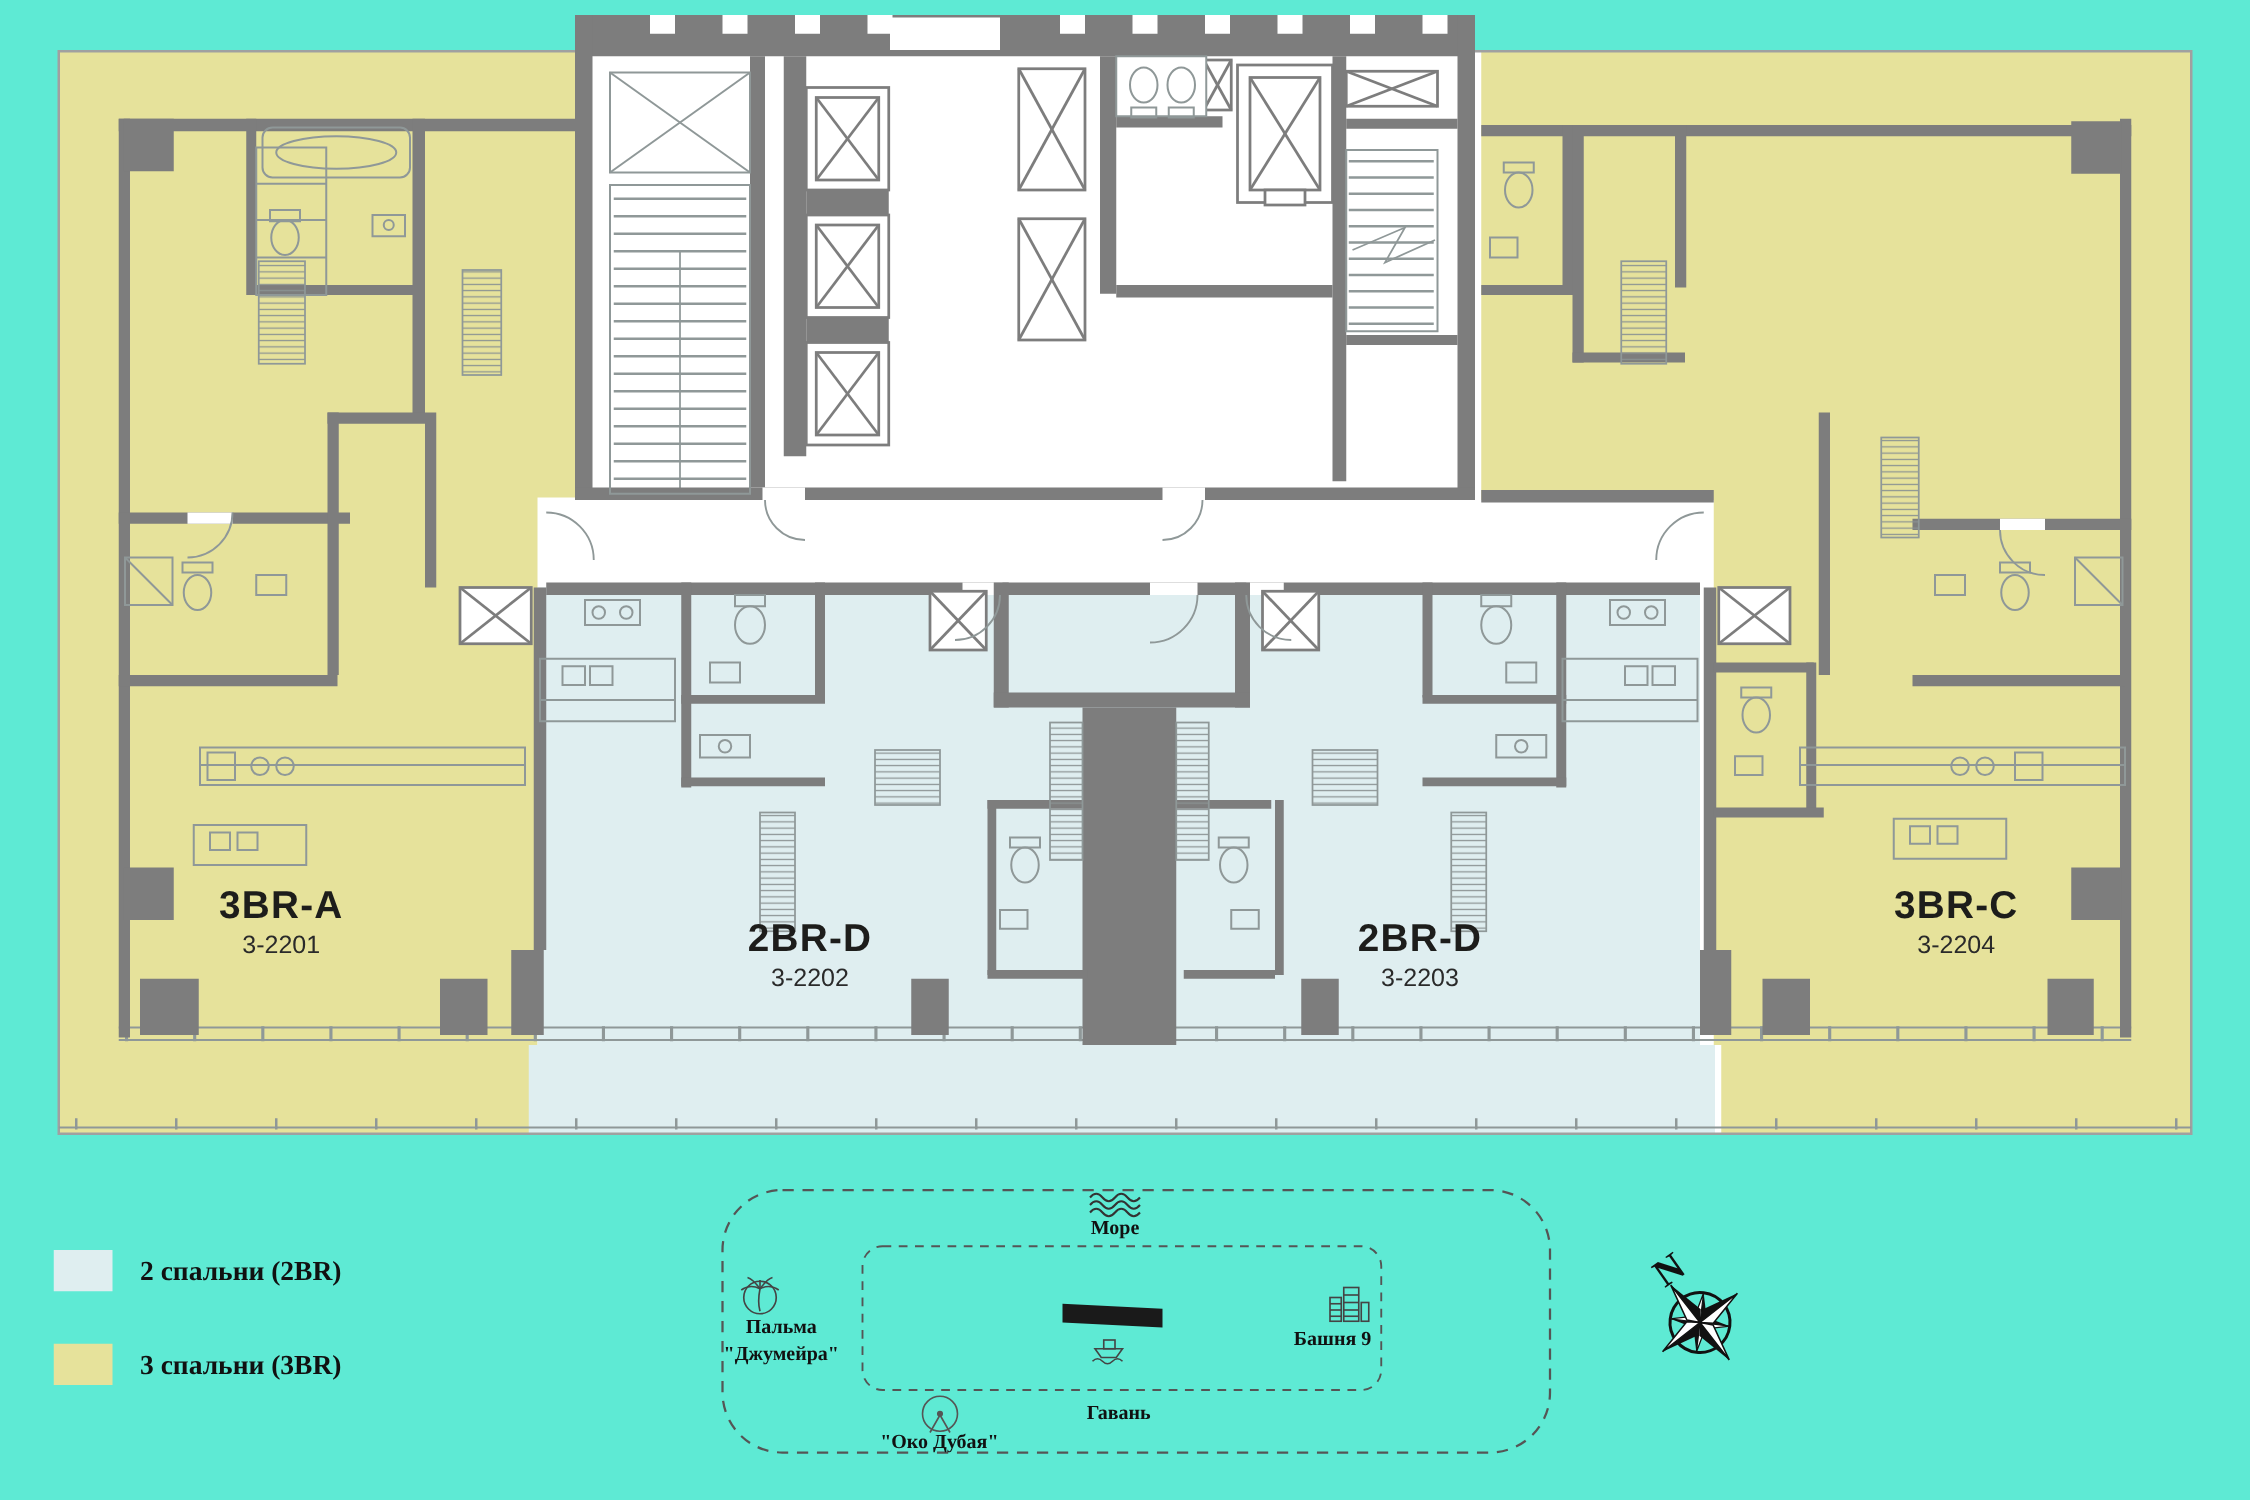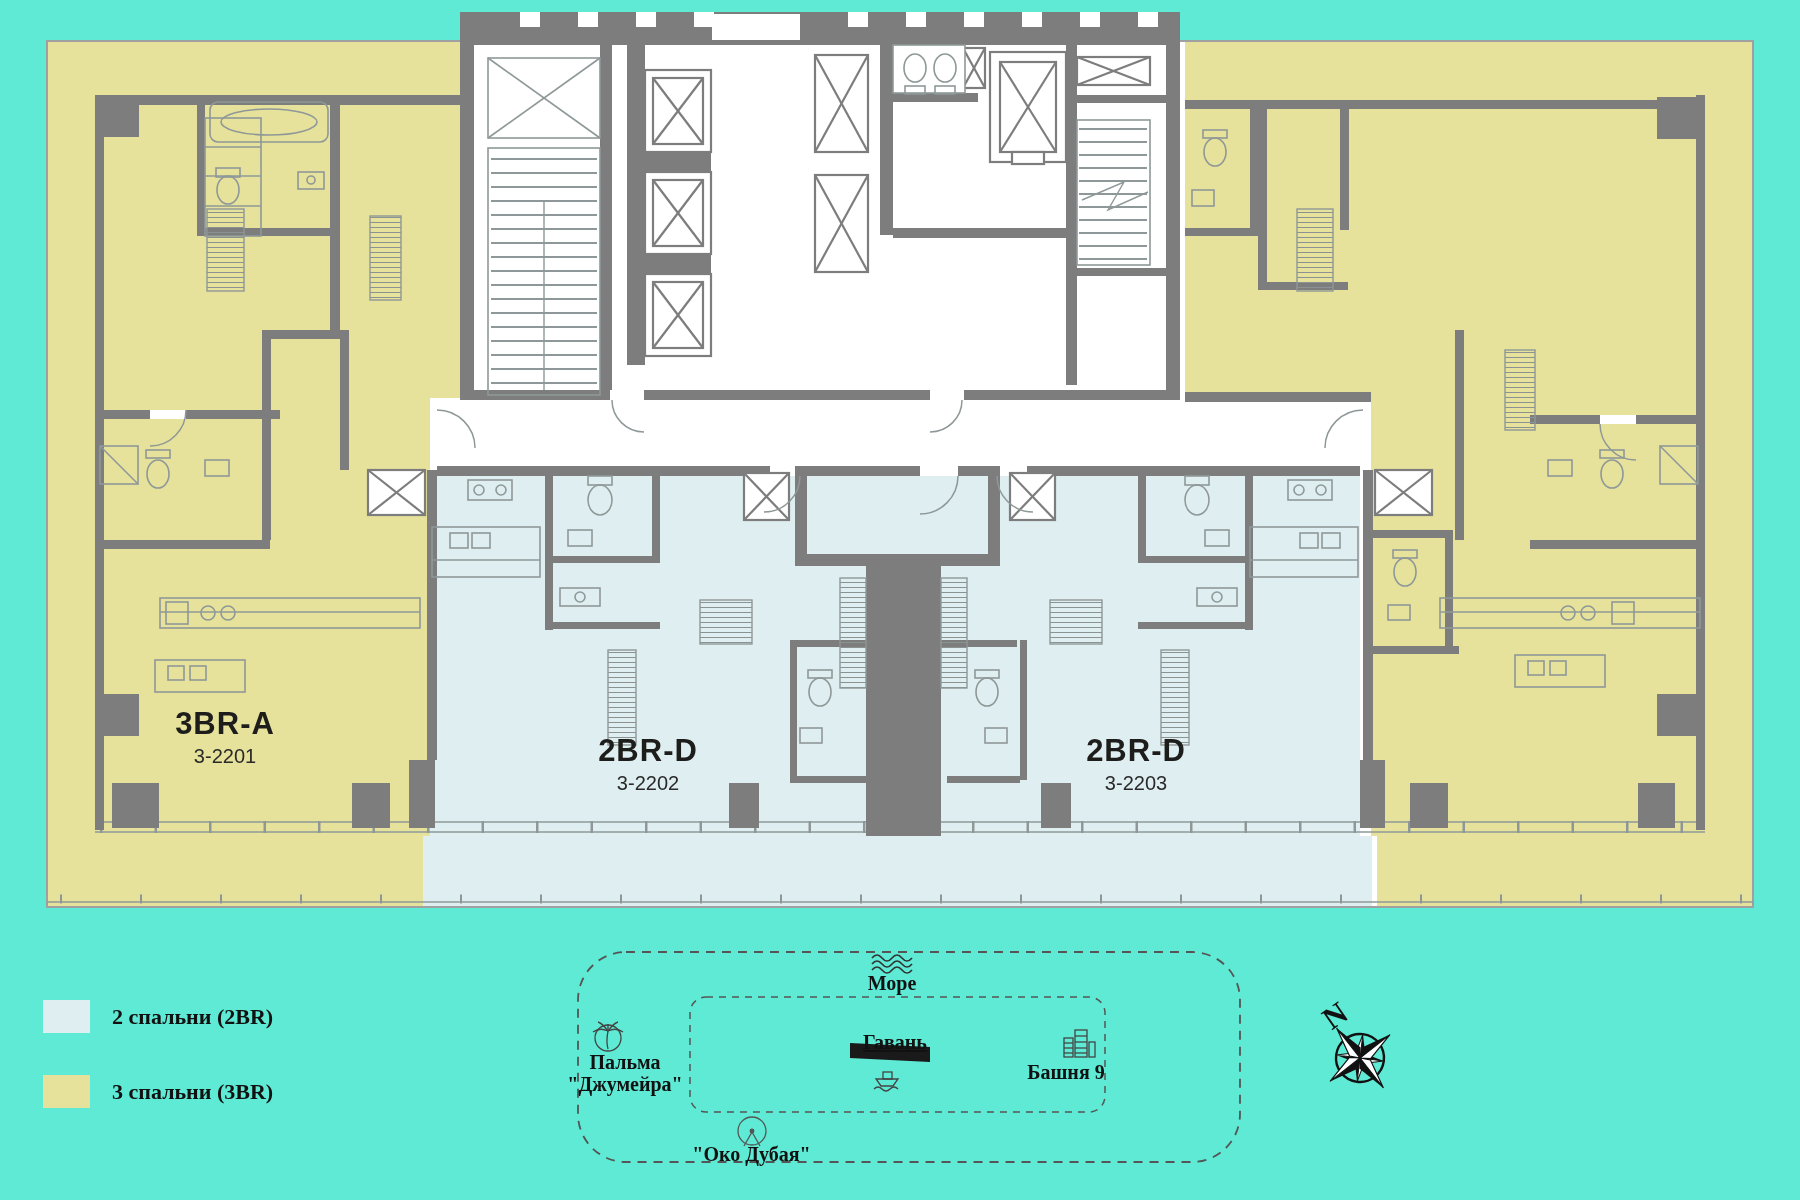--- a/index.html
+++ b/index.html
@@ -13,21 +13,21 @@
   .unum{font-size:20px;color:#2a2a2a;margin-top:3px;}
   
   .legend-row{position:absolute;display:flex;align-items:center;}
   .sw{width:47px;height:33px;flex:0 0 auto;}
   .sw-2br{background:#dfeef0;}
   .sw-3br{background:#e6e29b;}
   .legend-label{margin-left:22px;font-family:"Liberation Serif",serif;
                 font-weight:bold;font-size:22px;color:#111;white-space:nowrap;}
   
   .site-label{position:absolute;text-align:center;font-family:"Liberation Serif",serif;
-              font-weight:bold;font-size:20px;color:#111;line-height:22px;white-space:nowrap;}
+              font-weight:bold;font-size:16px;color:#111;line-height:22px;white-space:nowrap;}
   .north{position:absolute;left:1324px;top:998px;font-family:"Liberation Serif",serif;
          font-weight:bold;font-size:31px;color:#111;transform:rotate(-35deg);}
 </style>
 </head>
 <body>
 
 <div class="page">
 
 <svg class="plan-svg" width="1800" height="1200" viewBox="0 0 1800 1200">
   <defs>
@@ -417,33 +417,37 @@
   <div class="unum">3-2201</div>
 </div>
 <div class="ulabel" style="left:538px;top:733px;">
   <div class="uname">2BR-D</div>
   <div class="unum">3-2202</div>
 </div>
 <div class="ulabel" style="left:1026px;top:733px;">
   <div class="uname">2BR-D</div>
   <div class="unum">3-2203</div>
 </div>
+<div class="ulabel" style="left:1455px;top:706px;">
+  <div class="uname">3BR-C</div>
+  <div class="unum">3-2204</div>
+</div>
 
 <div class="legend-row" style="left:43px;top:1000px;">
   <div class="sw sw-2br"></div>
   <div class="legend-label">2 спальни (2BR)</div>
 </div>
 <div class="legend-row" style="left:43px;top:1075px;">
   <div class="sw sw-3br"></div>
   <div class="legend-label">3 спальни (3BR)</div>
 </div>
 
 <div class="site-label" style="left:832px;top:972px;width:120px;">Море</div>
 <div class="site-label" style="left:545px;top:1051px;width:160px;">
   <div>Пальма</div>
   <div>"Джумейра"</div>
 </div>
-<div class="site-label" style="left:835px;top:1031px;width:120px;text-decoration:underline;">Гавань</div>
+<div class="site-label" style="left:835px;top:1120px;width:120px;">Гавань</div>
 <div class="site-label" style="left:1006px;top:1061px;width:120px;">Башня 9</div>
 <div class="site-label" style="left:689px;top:1143px;width:125px;">"Око Дубая"</div>
 <div class="north">N</div>
 
 </div>
 
 </body></html>

